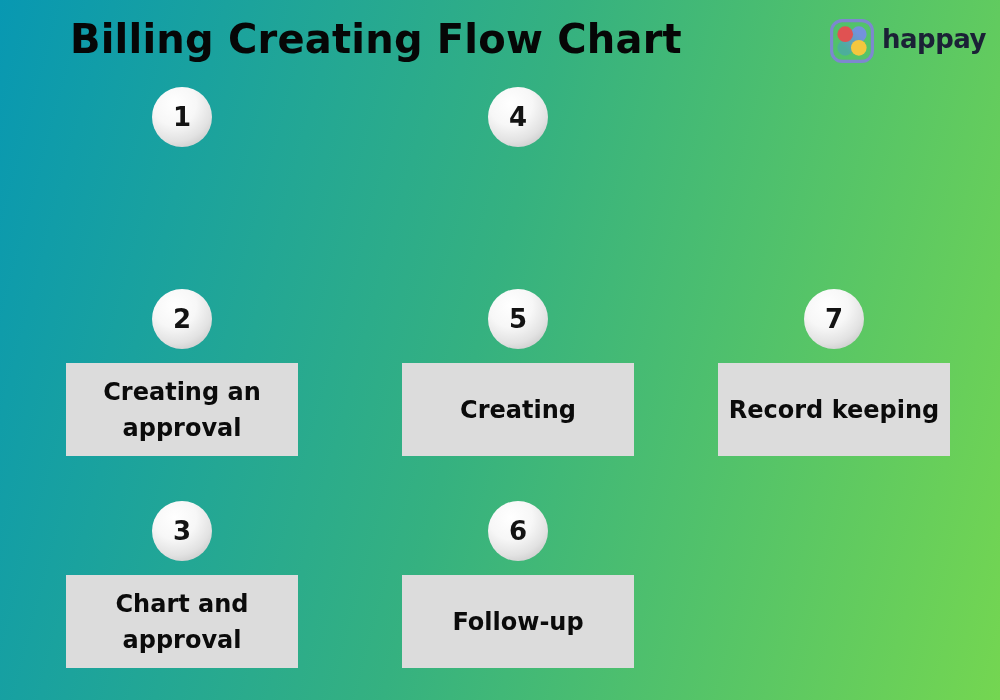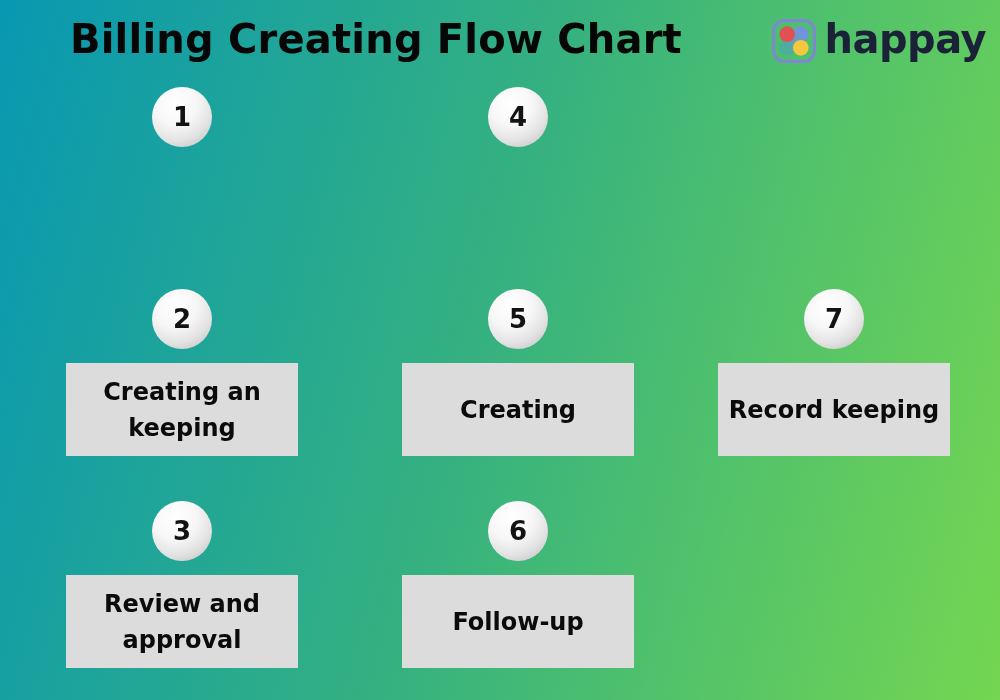--- a/index.html
+++ b/index.html
@@ -25,21 +25,21 @@
   .brand {
     position: absolute;
     right: 14px;
     top: 18px;
     display: flex;
     align-items: center;
     gap: 7px;
   }
   .brand-icon { width: 46px; height: 46px; display: block; }
   .brand-wordmark {
-    font-size: 40px;
+    font-size: 26px;
     font-weight: 600;
     color: #1b2136;
     letter-spacing: -0.5px;
     line-height: 1;
     padding-bottom: 4px;
   }
 
   .step { position: absolute; width: 232px; }
   .col-1 { left: 66px; }
   .col-2 { left: 402px; }
@@ -93,28 +93,28 @@
   <span class="brand-wordmark">happay</span>
 </div>
 
 <div class="step col-1 row-1">
   <div class="badge">1</div>
 </div>
 
 <div class="step col-1 row-2">
   <div class="badge">2</div>
   <div class="box">
-    <span class="box-label">Creating an keeping</span>
+    <span class="box-label">Creating an approval</span>
   </div>
 </div>
 
 <div class="step col-1 row-3">
   <div class="badge">3</div>
   <div class="box">
-    <span class="box-label">Review and approval</span>
+    <span class="box-label">Chart and approval</span>
   </div>
 </div>
 
 <div class="step col-2 row-1">
   <div class="badge">4</div>
 </div>
 
 <div class="step col-2 row-2">
   <div class="badge">5</div>
   <div class="box">

